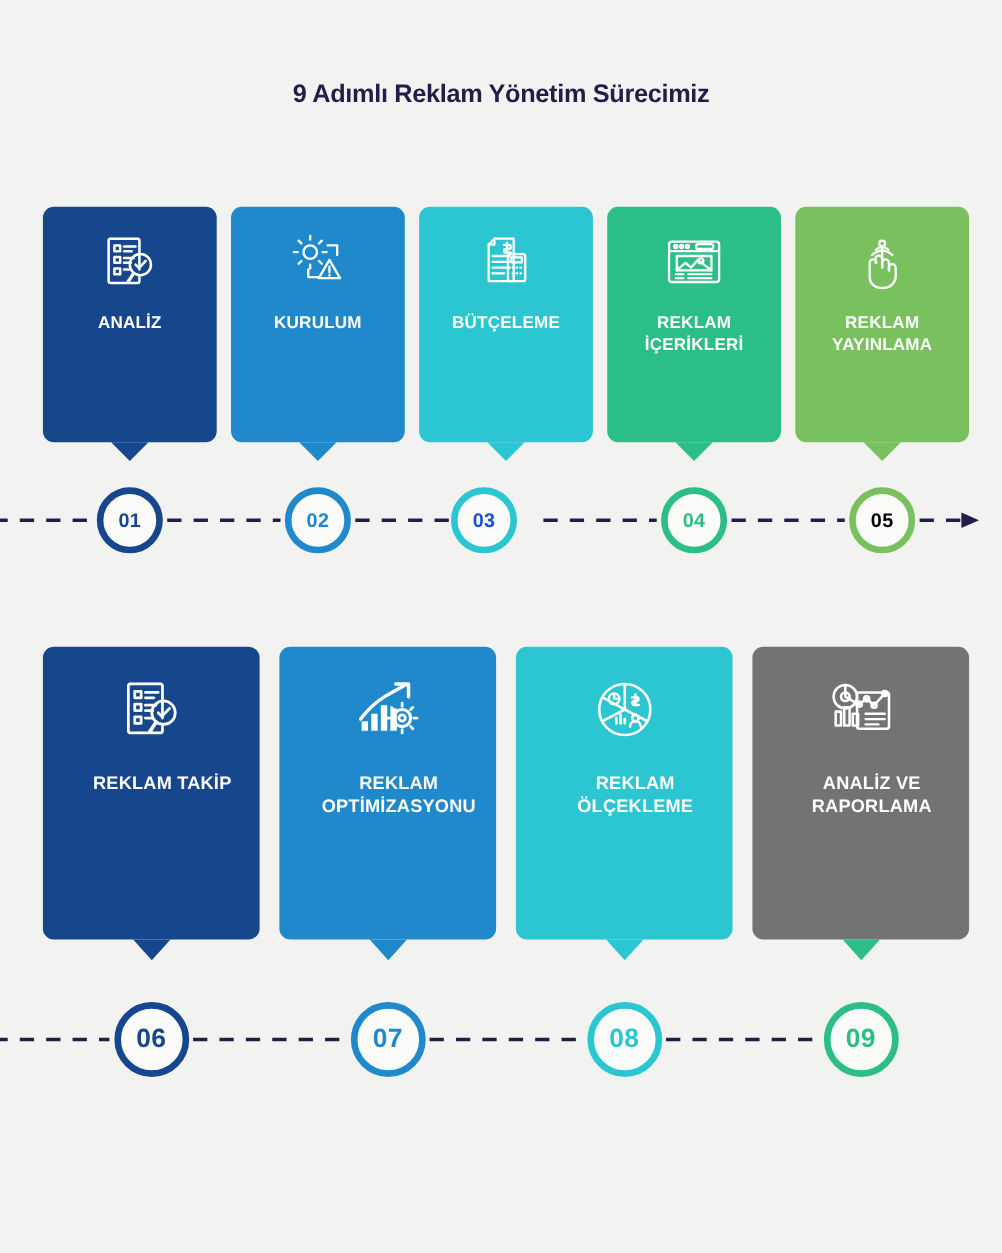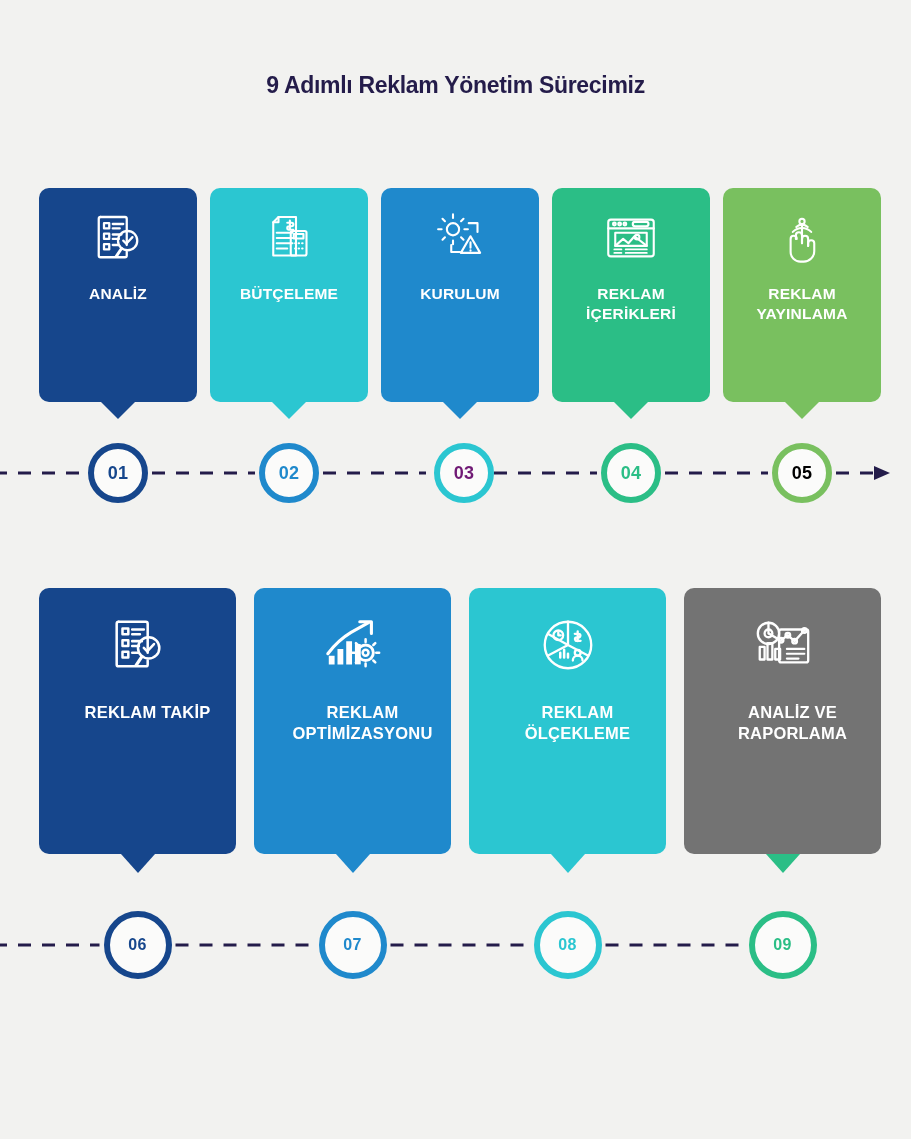--- a/index.html
+++ b/index.html
@@ -118,21 +118,21 @@
     font-size: 18px;
     font-weight: bold;
     color: #16468c;
     letter-spacing: 0.3px;
   }
   #timeline2 .step-circle {
     top: 8px;
     width: 68px;
     height: 68px;
     margin-left: -34px;
-    font-size: 16px;
+    font-size: 24px;
   }
 </style>
 </head>
 <body>
 
 <div id="root">
 
   <div class="page-title">9 Adımlı Reklam Yönetim Sürecimiz</div>
 
   <div class="row-cards" id="row1-cards">
@@ -147,46 +147,46 @@
       <path d="M26 28h10M26 33h7"></path>
       <rect x="16" y="39" width="6" height="6"></rect>
       <path d="M26 40h6"></path>
       <circle cx="43" cy="35" r="11"></circle>
       <path d="M38 35l3.5 3.5L48.5 31"></path>
       <path d="M36 44l-6 9" stroke-width="3.4"></path>
     </svg></span>
         <div class="card-label">ANALİZ</div>
         <span class="tail" style="border-top-color: rgb(22, 70, 140);"></span>
       </div>
+      <div class="card" style="background: rgb(31, 137, 204);">
+        <span class="card-icon">
+    <svg viewBox="0 0 64 64" fill="none" stroke="#fff" stroke-width="2.4" stroke-linecap="round" stroke-linejoin="round">
+      <circle cx="24" cy="22" r="7"></circle>
+      <path d="M24 9v-4M24 39v-4M37 22h4M7 22h4M33.2 12.8l2.8-2.8M12 34l2.8-2.8M33.2 31.2l2.8 2.8M12 10l2.8 2.8"></path>
+      <path d="M42 15h10v10"></path>
+      <path d="M22 40v8h10"></path>
+      <path d="M44 30l11 19H33z"></path>
+      <path d="M44 37v6M44 46v.6"></path>
+    </svg></span>
+        <div class="card-label">KURULUM</div>
+        <span class="tail" style="border-top-color: rgb(31, 137, 204);"></span>
+      </div>
       <div class="card" style="background: rgb(43, 198, 209);">
         <span class="card-icon">
     <svg viewBox="0 0 64 64" fill="none" stroke="#fff" stroke-width="2.4" stroke-linecap="round" stroke-linejoin="round">
       <path d="M20 8h20v44H14V14z"></path>
       <path d="M20 8v6h-6"></path>
       <path d="M18 26h18M18 32h18M18 38h18M18 44h12"></path>
       <path d="M33 12v10M30 14.5h5a2 2 0 0 1 0 4h-3a2 2 0 0 0 0 4h5"></path>
       <rect x="34" y="24" width="18" height="28" rx="2"></rect>
       <rect x="37.5" y="27.5" width="11" height="5"></rect>
       <path d="M39 38h.5M43 38h.5M47 38h.5M39 44h.5M43 44h.5M47 44h.5"></path>
     </svg></span>
         <div class="card-label">BÜTÇELEME</div>
         <span class="tail" style="border-top-color: rgb(43, 198, 209);"></span>
-      </div>
-      <div class="card" style="background: rgb(31, 137, 204);">
-        <span class="card-icon">
-    <svg viewBox="0 0 64 64" fill="none" stroke="#fff" stroke-width="2.4" stroke-linecap="round" stroke-linejoin="round">
-      <circle cx="24" cy="22" r="7"></circle>
-      <path d="M24 9v-4M24 39v-4M37 22h4M7 22h4M33.2 12.8l2.8-2.8M12 34l2.8-2.8M33.2 31.2l2.8 2.8M12 10l2.8 2.8"></path>
-      <path d="M42 15h10v10"></path>
-      <path d="M22 40v8h10"></path>
-      <path d="M44 30l11 19H33z"></path>
-      <path d="M44 37v6M44 46v.6"></path>
-    </svg></span>
-        <div class="card-label">KURULUM</div>
-        <span class="tail" style="border-top-color: rgb(31, 137, 204);"></span>
       </div>
       <div class="card" style="background: rgb(43, 190, 134);">
         <span class="card-icon">
     <svg viewBox="0 0 64 64" fill="none" stroke="#fff" stroke-width="2.4" stroke-linecap="round" stroke-linejoin="round">
       <rect x="6" y="11" width="52" height="42" rx="3"></rect>
       <path d="M6 21h52"></path>
       <circle cx="13" cy="16" r="1.6"></circle>
             <circle cx="19" cy="16" r="1.6"></circle>
             <circle cx="25" cy="16" r="1.6"></circle>
       <rect x="34" y="13.6" width="18" height="5" rx="2.5"></rect>
@@ -221,21 +221,21 @@
         <line x1="-6" y1="40" x2="84" y2="40" stroke="#241c4a" stroke-width="3.2" stroke-dasharray="13 11"></line>
         <line x1="152" y1="40" x2="255" y2="40" stroke="#241c4a" stroke-width="3.2" stroke-dasharray="13 11"></line>
         <line x1="323" y1="40" x2="426" y2="40" stroke="#241c4a" stroke-width="3.2" stroke-dasharray="13 11"></line>
         <line x1="494" y1="40" x2="597" y2="40" stroke="#241c4a" stroke-width="3.2" stroke-dasharray="13 11"></line>
         <line x1="665" y1="40" x2="768" y2="40" stroke="#241c4a" stroke-width="3.2" stroke-dasharray="13 11"></line>
         <line x1="836" y1="40" x2="874" y2="40" stroke="#241c4a" stroke-width="3.2" stroke-dasharray="13 11"></line>
         <path d="M874 33 L890 40 L874 47 Z" fill="#241c4a"></path>
       </svg>
   <div class="step-circle" style="left: 118px; border-color: rgb(22, 70, 140); color: rgb(22, 70, 140);">01</div>
       <div class="step-circle" style="left: 289px; border-color: rgb(31, 137, 204); color: rgb(31, 137, 204);">02</div>
-      <div class="step-circle" style="left: 464px; border-color: rgb(43, 198, 209); color: #701a75;">03</div>
+      <div class="step-circle" style="left: 440px; border-color: rgb(43, 198, 209); color: #1d4ed8;">03</div>
       <div class="step-circle" style="left: 631px; border-color: rgb(43, 190, 134); color: rgb(43, 190, 134);">04</div>
       <div class="step-circle" style="left: 802px; border-color: rgb(121, 192, 95); color: #000000;">05</div>
     </div>
 
   <div class="row-cards" id="row2-cards">
       <div class="card" style="background: rgb(22, 70, 140);">
         <span class="card-icon">
     <svg viewBox="0 0 64 64" fill="none" stroke="#fff" stroke-width="2.6" stroke-linecap="round" stroke-linejoin="round">
       <path d="M12 8h28a2 2 0 0 1 2 2v30"></path>
       <path d="M42 48v4a2 2 0 0 1-2 2H12a2 2 0 0 1-2-2V10a2 2 0 0 1 2-2"></path>

